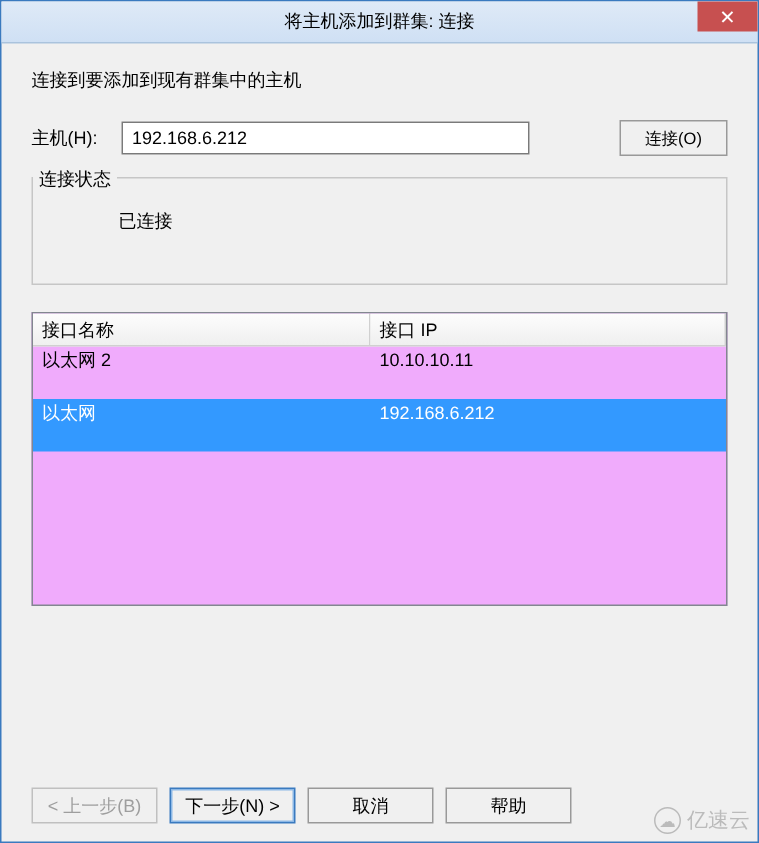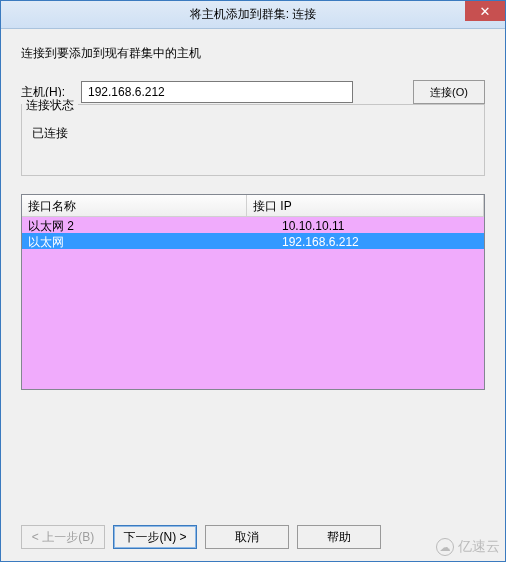--- a/index.html
+++ b/index.html
@@ -54,20 +54,21 @@
     display: flex;
     flex-direction: column;
   }
   .instruct {
     margin-bottom: 18px;
   }
   .host-row {
     display: flex;
     align-items: center;
     gap: 8px;
+    margin-bottom: 14px;
   }
   .host-label { width: 52px; }
   .host-input {
     flex: 1;
     max-width: 272px;
     height: 22px;
     border: 1px solid #7a7a7a;
     padding: 0 6px;
     font-family: inherit;
     font-size: 12px;
@@ -89,44 +90,43 @@
     height: 72px;
     margin-bottom: 18px;
   }
   .groupbox-title {
     position: absolute;
     top: -8px;
     left: 0;
     background: #f0f0f0;
     padding: 0 4px;
   }
-  .status-text { color: #000; }
+  .status-text { color: #000; margin-left: 47px; }
   .iface-label { margin-bottom: 6px; }
   .listview {
     border: 1px solid #828790;
     background: #f0abfc;
     height: 196px;
     overflow: auto;
   }
   .lv-header {
     display: flex;
     background: #fcfcfc;
     border-bottom: 1px solid #d0d0d0;
     height: 22px;
   }
   .lv-header .col {
     padding: 3px 6px;
     border-right: 1px solid #d0d0d0;
     background: linear-gradient(#fdfdfd,#efefef);
   }
   .lv-row {
     display: flex;
-    height: 16px;
+    height: 35px;
     line-height: 18px;
-    gap: 29px;
   }
   .lv-row .col {
     padding: 0 6px;
     white-space: nowrap;
     overflow: hidden;
   }
   .col-name { width: 225px; }
   .col-ip { flex: 1; }
   .lv-row.selected {
     background: #3399ff;

